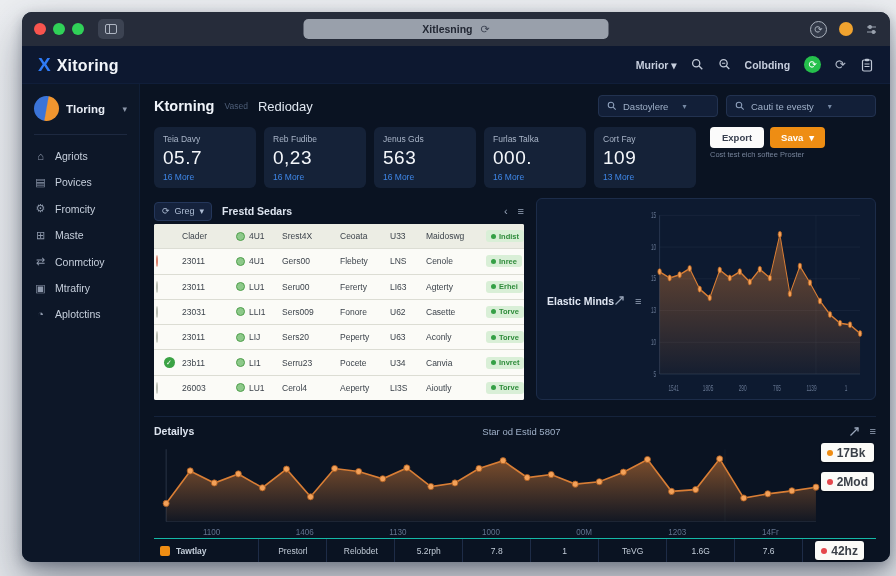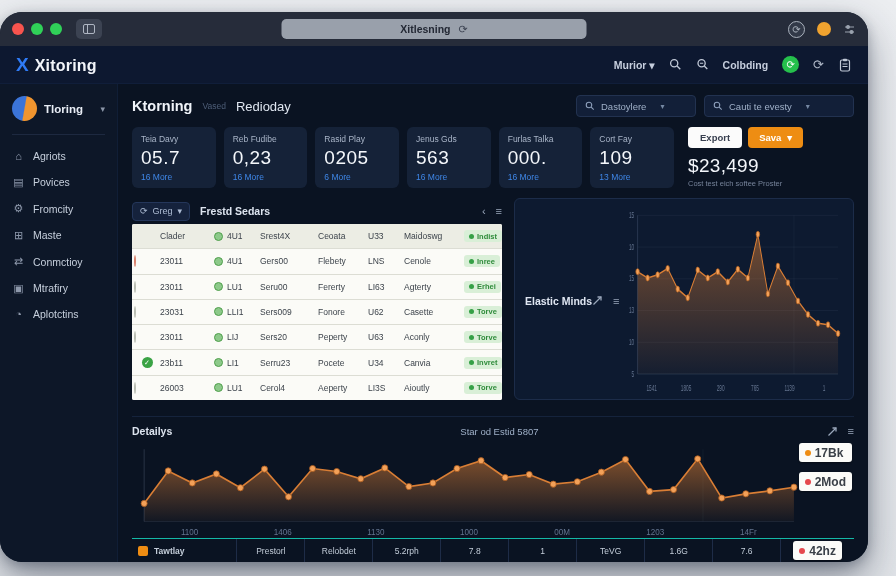--- a/index.html
+++ b/index.html
@@ -3,22 +3,22 @@
 <meta charset="utf-8">
 <style>
   * { margin:0; padding:0; box-sizing:border-box; }
   html,body { width:896px; height:576px; }
   body {
     font-family:"Liberation Sans", sans-serif;
     background:linear-gradient(180deg,#eceef1 0%,#e2e5e9 100%);
     position:relative; overflow:hidden;
   }
   .window {
-    position:absolute; left:0; top:12px; width:868px; height:550px;
-    border-radius:22px; overflow:hidden; background:#0b1526;
+    position:absolute; left:22px; top:12px; width:868px; height:550px;
+    border-radius:10px; overflow:hidden; background:#0b1526;
     box-shadow:0 18px 40px rgba(30,40,60,.45), 0 4px 12px rgba(30,40,60,.3);
     display:flex; flex-direction:column;
   }
   
   .titlebar { height:34px; background:#262c3a; display:flex; align-items:center; padding:0 12px; position:relative; flex:none; }
   .lights { display:flex; gap:7px; align-items:center; }
   .light { width:12px; height:12px; border-radius:50%; }
   .l-red{ background:#f8544e; } .l-green{ background:#30d158; }
   .tab-toggle { margin-left:14px; width:26px; height:20px; border-radius:5px; background:#3c4352; display:flex; align-items:center; justify-content:center; }
   .tab-toggle svg { display:block; }
@@ -258,25 +258,20 @@
             <div class="lb">Teia Davy</div>
             <div class="val">05.7</div>
             <div class="lnk">16 More</div>
           </div>
           <div class="scard">
             <div class="lb">Reb Fudibe</div>
             <div class="val">0,23</div>
             <div class="lnk">16 More</div>
           </div>
           <div class="scard">
-            <div class="lb">Rasid Play</div>
-            <div class="val">0205</div>
-            <div class="lnk">6 More</div>
-          </div>
-          <div class="scard">
             <div class="lb">Jenus Gds</div>
             <div class="val">563</div>
             <div class="lnk">16 More</div>
           </div>
           <div class="scard">
             <div class="lb">Furlas Talka</div>
             <div class="val">000.</div>
             <div class="lnk">16 More</div>
           </div>
           <div class="scard">
@@ -285,21 +280,20 @@
             <div class="lnk">13 More</div>
           </div>
           <div class="totblock">
           <div class="btnrow">
             <button class="btn-w">Export</button>
             <button class="btn-o">
                 <span>Sava</span>
                 <span>▾</span>
               </button>
           </div>
-          <div class="amt">$23,499</div>
           <div class="cap">Cost test eich softee Proster</div>
         </div>
       </div>
 
       <div class="midrow">
 
         <section class="tpanel">
           <div class="tpanel-head">
             <div class="fpill">
               <span>⟳</span>

